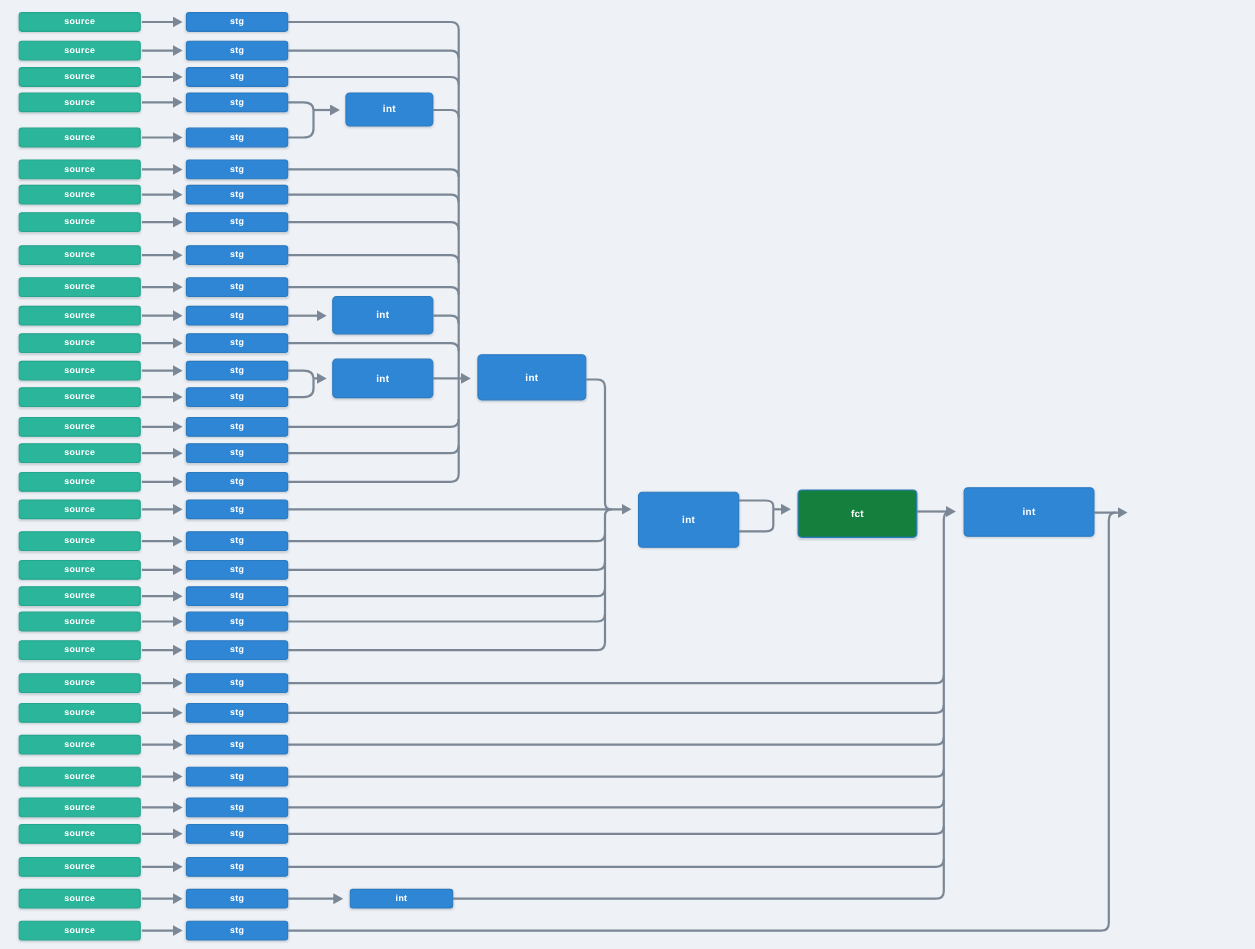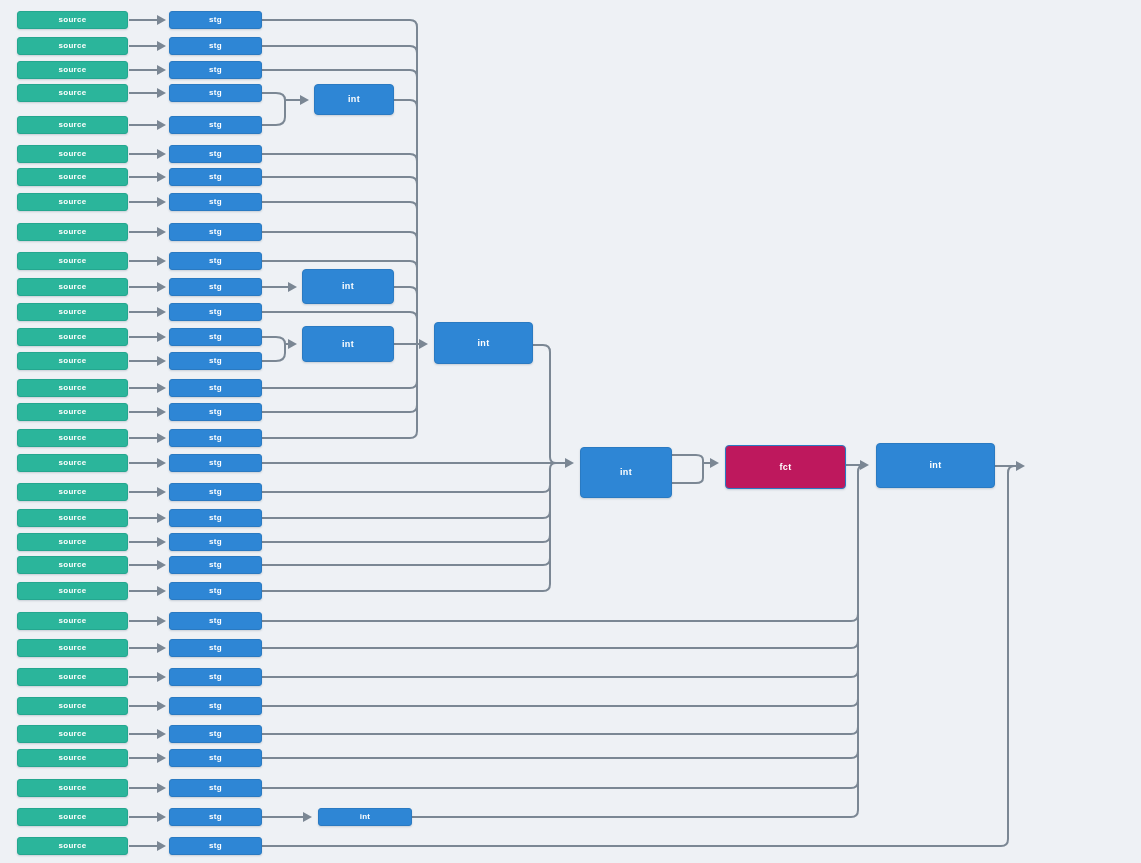--- a/index.html
+++ b/index.html
@@ -301,21 +301,21 @@
     </div>
     <div class="node big" style="left: 302px; top: 326px; width: 92px; height: 36px; background: rgb(46, 134, 213); border: 1px solid rgb(42, 122, 194); color: rgb(255, 255, 255);">
       <span class="lbl">int</span>
     </div>
     <div class="node big" style="left: 434px; top: 322px; width: 99px; height: 42px; background: rgb(46, 134, 213); border: 1px solid rgb(42, 122, 194); color: rgb(255, 255, 255);">
       <span class="lbl">int</span>
     </div>
     <div class="node big" style="left: 580px; top: 447px; width: 92px; height: 51px; background: rgb(46, 134, 213); border: 1px solid rgb(42, 122, 194); color: rgb(255, 255, 255);">
       <span class="lbl">int</span>
     </div>
-    <div class="node big" style="left: 725px; top: 445px; width: 121px; height: 44px; background: #be185d; border: 1px solid rgb(42, 122, 194); color: rgb(255, 255, 255);">
+    <div class="node big" style="left: 725px; top: 445px; width: 109px; height: 44px; background: #15803d; border: 1px solid rgb(42, 122, 194); color: rgb(255, 255, 255);">
       <span class="lbl">fct</span>
     </div>
     <div class="node big" style="left: 876px; top: 443px; width: 119px; height: 45px; background: rgb(46, 134, 213); border: 1px solid rgb(42, 122, 194); color: rgb(255, 255, 255);">
       <span class="lbl">int</span>
     </div>
     <div class="node small" style="left: 318px; top: 808px; width: 94px; height: 18px; background: rgb(46, 134, 213); border: 1px solid rgb(42, 122, 194); color: rgb(255, 255, 255);">
       <span class="lbl">int</span>
     </div>
   </div>
 

